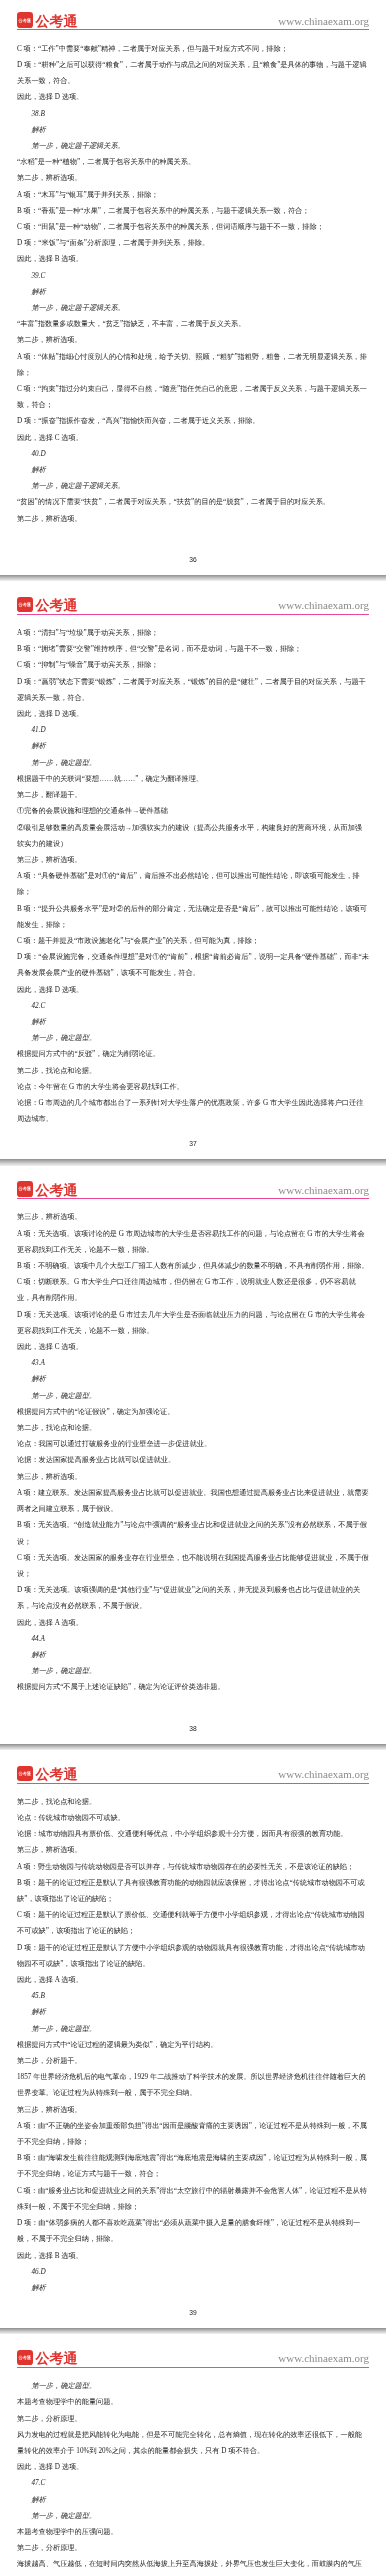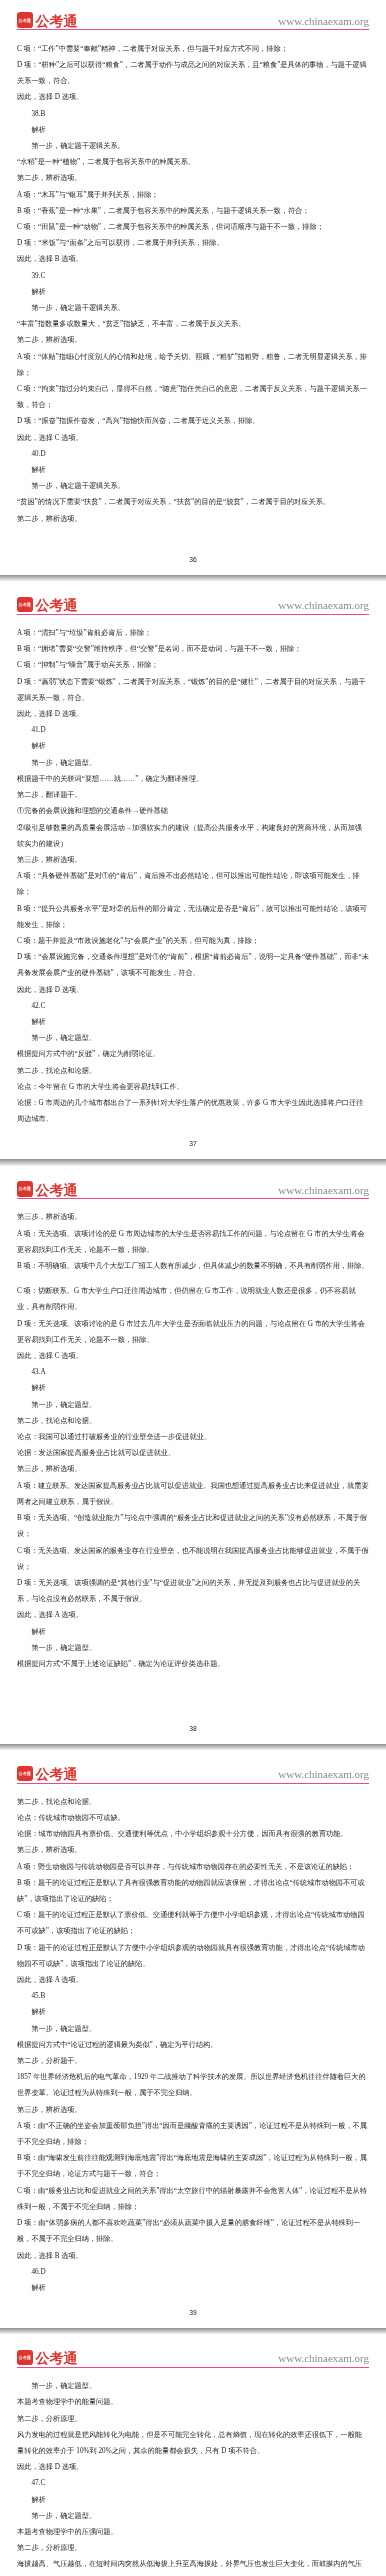--- a/index.html
+++ b/index.html
@@ -54,22 +54,22 @@
     font-family: "Liberation Serif", serif;
   }
   .page-body { padding-top: 10.3px; }
   .para {
     margin: 0;
     font-size: 7.2px;
     line-height: 2.25;
     color: #1c1c1c;
     text-align: left;
   }
-  .para.indent { text-indent: 2em; }
-  .para.gap { margin-top: 9px; }
+  .para.indent { text-indent: 2em; font-style: italic; }
+  .para.gap { margin-top: 0; }
   .page-number {
     position: absolute;
     bottom: 8.2px; left: 0;
     width: 100%;
     text-align: center;
     font-size: 6.7px;
     color: #222222;
     font-family: "Liberation Sans", sans-serif;
   }
   .page-separator {
@@ -97,21 +97,21 @@
         <p class="para">D 项：“耕种”之后可以获得“粮食”，二者属于动作与成品之间的对应关系，且“粮食”是具体的事物，与题干逻辑关系一致，符合。</p>
         <p class="para">因此，选择 D 选项。</p>
         <p class="para indent">38.B</p>
         <p class="para indent">解析</p>
         <p class="para indent">第一步，确定题干逻辑关系。</p>
         <p class="para">“水稻”是一种“植物”，二者属于包容关系中的种属关系。</p>
         <p class="para">第二步，辨析选项。</p>
         <p class="para">A 项：“木耳”与“银耳”属于并列关系，排除；</p>
         <p class="para">B 项：“香蕉”是一种“水果”，二者属于包容关系中的种属关系，与题干逻辑关系一致，符合；</p>
         <p class="para">C 项：“田鼠”是一种“动物”，二者属于包容关系中的种属关系，但词语顺序与题干不一致，排除；</p>
-        <p class="para">D 项：“米饭”与“面条”之后可以获得，二者属于并列关系，排除。</p>
+        <p class="para">D 项：“米饭”与“面条”分析原理，二者属于并列关系，排除。</p>
         <p class="para">因此，选择 B 选项。</p>
         <p class="para indent">39.C</p>
         <p class="para indent">解析</p>
         <p class="para indent">第一步，确定题干逻辑关系。</p>
         <p class="para">“丰富”指数量多或数量大，“贫乏”指缺乏，不丰富，二者属于反义关系。</p>
         <p class="para">第二步，辨析选项。</p>
         <p class="para">A 项：“体贴”指细心忖度别人的心情和处境，给予关切、照顾，“粗犷”指粗野，粗鲁，二者无明显逻辑关系，排除；</p>
         <p class="para">C 项：“拘束”指过分约束自己，显得不自然，“随意”指任凭自己的意思，二者属于反义关系，与题干逻辑关系一致，符合；</p>
         <p class="para">D 项：“振奋”指振作奋发，“高兴”指愉快而兴奋，二者属于近义关系，排除。</p>
         <p class="para">因此，选择 C 选项。</p>
@@ -130,21 +130,21 @@
     <header class="page-header">
       <div class="brand">
         <span class="logo-badge">
           <span class="logo-icon-text">公考通</span>
         </span>
         <span class="brand-name">公考通</span>
       </div>
       <span class="site-url">www.chinaexam.org</span>
     </header>
     <div class="page-body">
-        <p class="para">A 项：“清扫”与“垃圾”肯前必肯后，排除；</p>
+        <p class="para">A 项：“清扫”与“垃圾”属于动宾关系，排除；</p>
         <p class="para">B 项：“拥堵”需要“交警”维持秩序，但“交警”是名词，而不是动词，与题干不一致，排除；</p>
         <p class="para">C 项：“抑制”与“噪音”属于动宾关系，排除；</p>
         <p class="para">D 项：“羸弱”状态下需要“锻炼”，二者属于对应关系，“锻炼”的目的是“健壮”，二者属于目的对应关系，与题干逻辑关系一致，符合。</p>
         <p class="para">因此，选择 D 选项。</p>
         <p class="para indent">41.D</p>
         <p class="para indent">解析</p>
         <p class="para indent">第一步，确定题型。</p>
         <p class="para">根据题干中的关联词“要想……就……”，确定为翻译推理。</p>
         <p class="para">第二步，翻译题干。</p>
         <p class="para">①完备的会展设施和理想的交通条件→硬件基础</p>
@@ -181,29 +181,31 @@
     <div class="page-body">
         <p class="para">第三步，辨析选项。</p>
         <p class="para">A 项：无关选项。该项讨论的是 G 市周边城市的大学生是否容易找工作的问题，与论点留在 G 市的大学生将会更容易找到工作无关，论题不一致，排除。</p>
         <p class="para">B 项：不明确项。该项中几个大型工厂招工人数有所减少，但具体减少的数量不明确，不具有削弱作用，排除。</p>
         <p class="para gap">C 项：切断联系。G 市大学生户口迁往周边城市，但仍留在 G 市工作，说明就业人数还是很多，仍不容易就业，具有削弱作用。</p>
         <p class="para">D 项：无关选项。该项讨论的是 G 市过去几年大学生是否面临就业压力的问题，与论点留在 G 市的大学生将会更容易找到工作无关，论题不一致，排除。</p>
         <p class="para">因此，选择 C 选项。</p>
         <p class="para indent">43.A</p>
         <p class="para indent">解析</p>
         <p class="para indent">第一步，确定题型。</p>
+        <p class="para">根据提问方式中的“论证假设”，确定为加强论证。</p>
         <p class="para">第二步，找论点和论据。</p>
         <p class="para">论点：我国可以通过打破服务业的行业壁垒进一步促进就业。</p>
         <p class="para">论据：发达国家提高服务业占比就可以促进就业。</p>
         <p class="para">第三步，辨析选项。</p>
         <p class="para">A 项：建立联系。发达国家提高服务业占比就可以促进就业。我国也想通过提高服务业占比来促进就业，就需要两者之间建立联系，属于假设。</p>
         <p class="para">B 项：无关选项。“创造就业能力”与论点中强调的“服务业占比和促进就业之间的关系”没有必然联系，不属于假设；</p>
         <p class="para">C 项：无关选项。发达国家的服务业存在行业壁垒，也不能说明在我国提高服务业占比能够促进就业，不属于假设；</p>
         <p class="para">D 项：无关选项。该项强调的是“其他行业”与“促进就业”之间的关系，并无提及到服务也占比与促进就业的关系，与论点没有必然联系，不属于假设。</p>
         <p class="para">因此，选择 A 选项。</p>
+        <p class="para indent">44.A</p>
         <p class="para indent">解析</p>
         <p class="para indent">第一步，确定题型。</p>
         <p class="para">根据提问方式“不属于上述论证缺陷”，确定为论证评价类选非题。</p>
       </div>
     <div class="page-number">38</div>
   </section>
 
   <div class="page-separator"></div>
 
   <section class="page">

